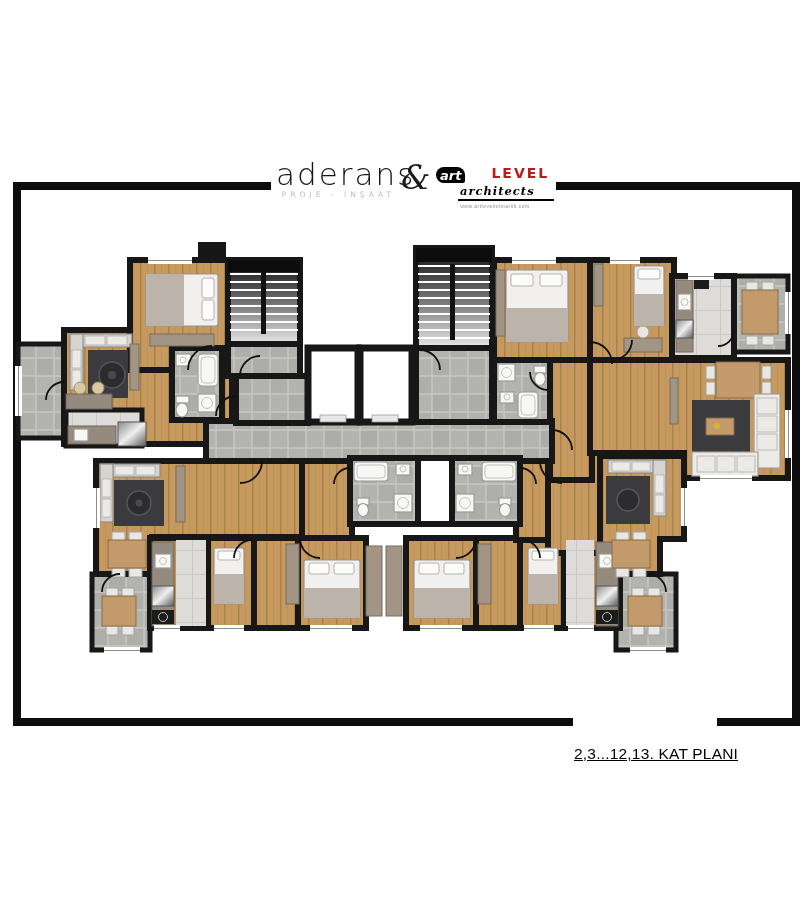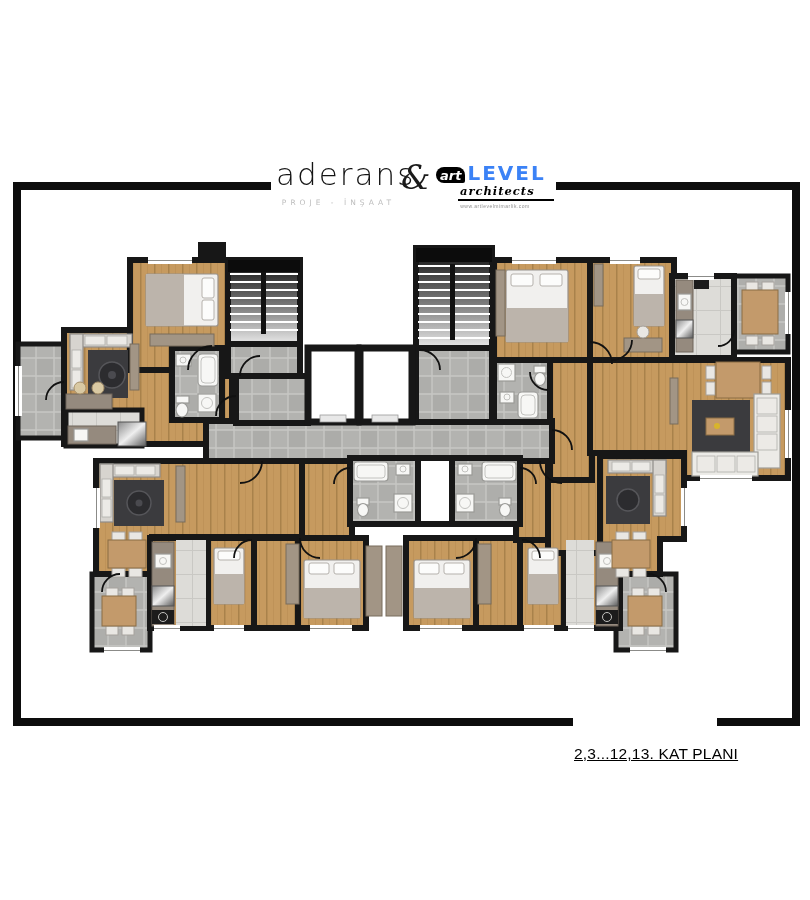--- a/index.html
+++ b/index.html
@@ -5,30 +5,30 @@
   html,body{margin:0;padding:0;background:#fff;}
   #stage{position:relative;width:810px;height:900px;background:#ffffff;overflow:hidden;
          font-family:"Liberation Sans",sans-serif;}
   
   .frame{position:absolute;background:#0d0d0d;}
   
   #brand-left{position:absolute;left:276px;top:158px;width:125px;text-align:center;}
   #brand-left .name{font-family:"DejaVu Sans",sans-serif;font-weight:200;font-size:31px;
     letter-spacing:2px;color:#141414;line-height:32px;}
   #brand-left .sub{font-family:"DejaVu Sans",sans-serif;font-size:7.5px;letter-spacing:4px;
-    color:#bdbdbd;margin-top:8px;}
+    color:#bdbdbd;margin-top:0;}
   #amp{position:absolute;left:401px;top:158px;font-family:"DejaVu Serif",serif;
     font-style:italic;font-size:33px;color:#1a1a1a;}
   #brand-right{position:absolute;left:436px;top:163px;width:118px;}
   #brand-right .row{display:flex;align-items:flex-end;}
   #brand-right .art{background:#000;color:#fff;font-family:"DejaVu Sans",sans-serif;
     font-weight:bold;font-style:italic;font-size:13px;border-radius:8px 8px 2px 8px;
     padding:3px 4px 2px 4px;margin-right:2px;line-height:11px;}
-  #brand-right .level{font-family:"DejaVu Sans",sans-serif;font-weight:800;font-size:20px;
-    letter-spacing:2px;color:#3b82f6;line-height:20px;}
+  #brand-right .level{font-family:"DejaVu Sans",sans-serif;font-weight:800;font-size:14px;
+    letter-spacing:2px;color:#b91c1c;line-height:20px;margin-left:24px;}
   #brand-right .arch{font-family:"DejaVu Serif",serif;font-style:italic;font-weight:bold;
     font-size:11.5px;color:#000;border-bottom:2px solid #000000;padding:0 2px 1px 2px;
     margin:1px 0 0 22px;letter-spacing:1px;}
   #brand-right .url{font-size:5px;color:#8f8f8f;text-align:center;margin-top:2px;
     letter-spacing:.5px;}
   
   #plan-label{position:absolute;left:574px;top:745px;width:140px;height:18px;
     font-size:15.5px;color:#000;letter-spacing:.2px;white-space:nowrap;text-decoration:underline;}
   
   #plan{position:absolute;left:10px;top:238px;}

